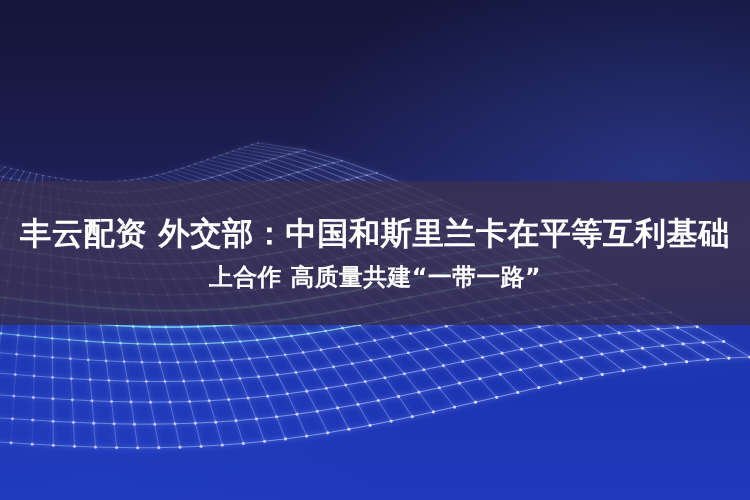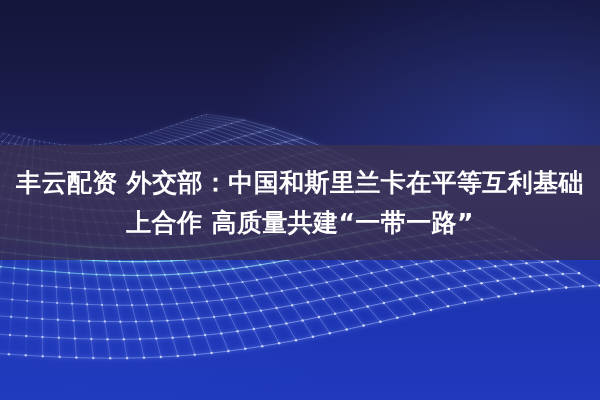--- a/index.html
+++ b/index.html
@@ -88,21 +88,21 @@
   .headline-line {
     color: #ffffff;
     font-size: 25px;
     font-weight: bold;
     line-height: 1.42;
     letter-spacing: 0.4px;
     white-space: nowrap;
     text-align: center;
   }
   .headline-line.line-1 { font-size: 25px; }
-  .headline-line.line-2 { font-size: 25px; }
+  .headline-line.line-2 { font-size: 19px; }
 </style>
 </head>
 <body>
 
 <div id="stage">
 
   <div class="bg-base"></div>
   <div class="bg-bottom"></div>
   <div class="bg-corner-glow"></div>
 

